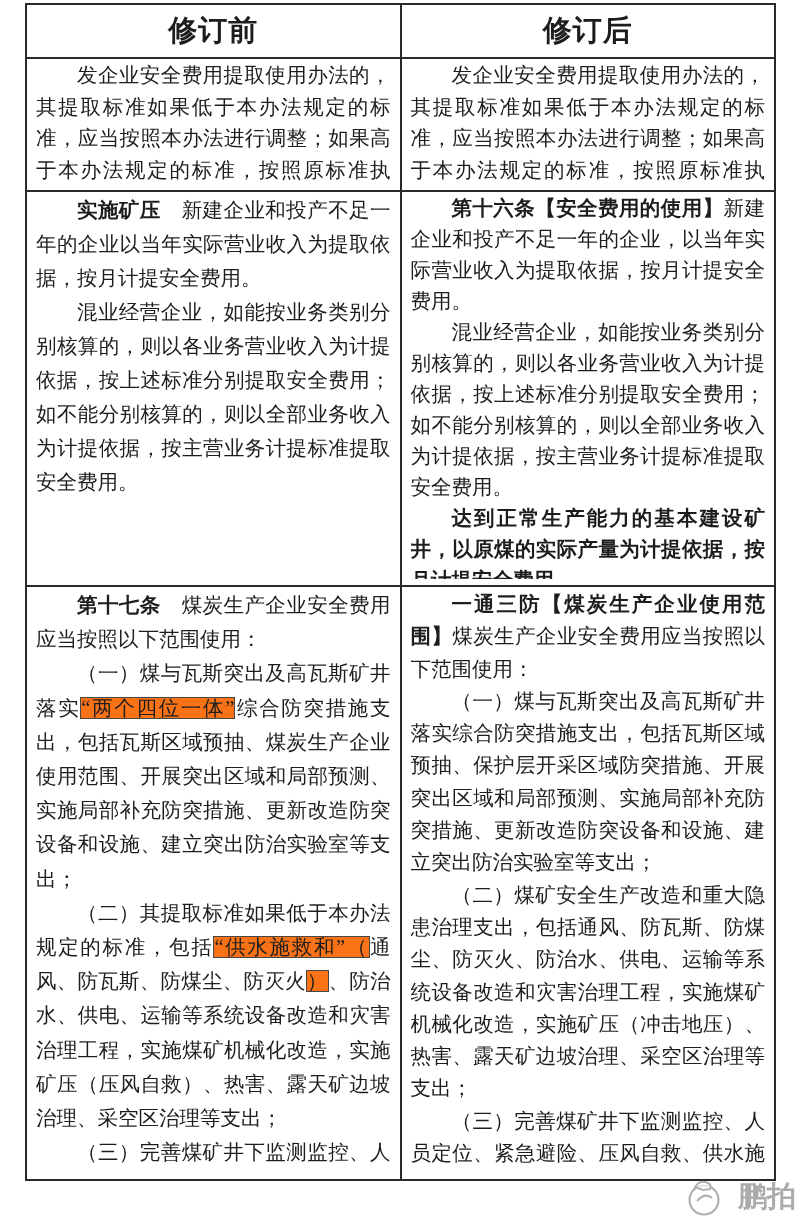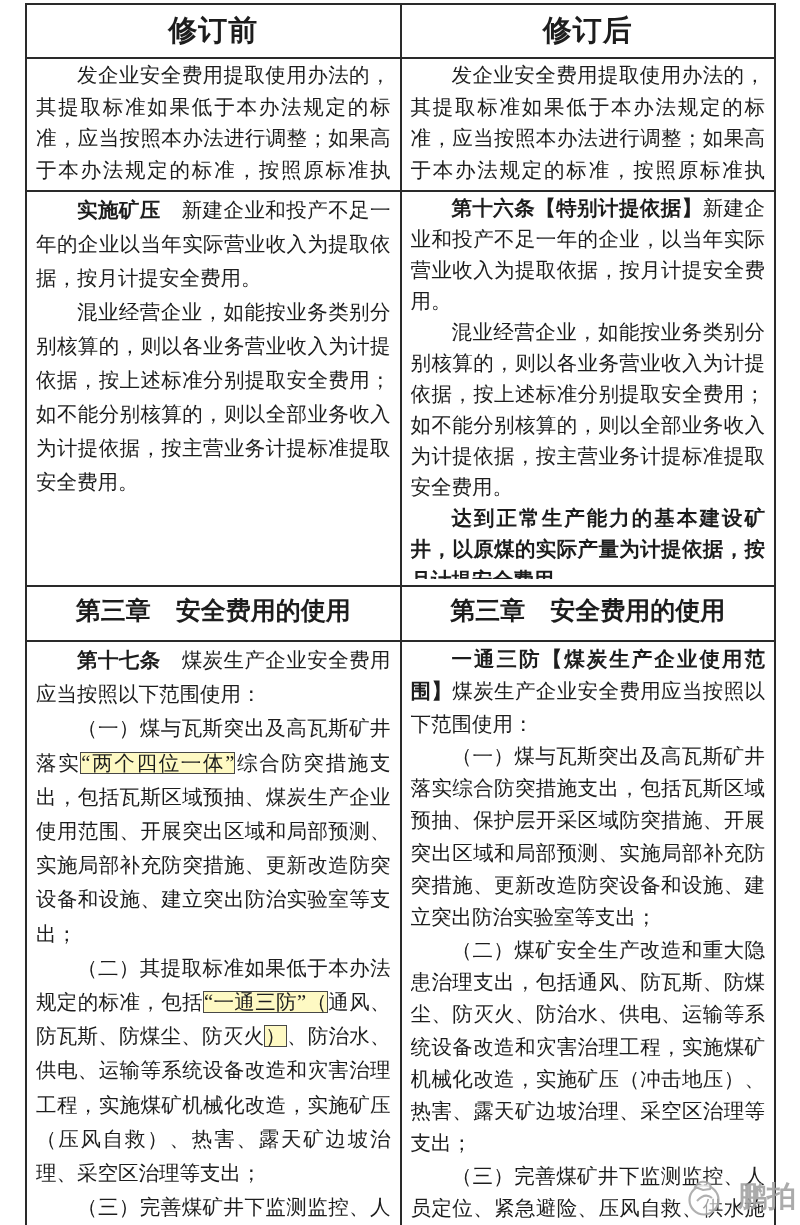--- a/index.html
+++ b/index.html
@@ -21,21 +21,21 @@
     font-size:29px;font-weight:bold;letter-spacing:1px;padding:0;
   }
   .cellbox{overflow:hidden;}
   .cellbox p{
     margin:0;text-indent:2em;
     font-size:20.5px;
     text-align:justify;text-justify:inter-ideograph;
   }
   .b{font-weight:bold;}
   .hl{
-    background:#fef9c3;
+    background:#f97316;
     outline:1.5px solid #474747;
     outline-offset:-1px;
     padding:0 1px;
   }
   
   tr[data-name="row-continuation-clause"] .cellbox{height:124px;line-height:31.5px;}
   tr[data-name="row-article-16"] .cellbox{height:386px;}
   tr[data-name="row-article-16"] td:nth-child(1) .cellbox{line-height:34px;}
   tr[data-name="row-article-16"] td:nth-child(2) .cellbox{line-height:31px;}
   tr[data-name="row-chapter-3"] .cellbox{height:46px;}
@@ -80,44 +80,32 @@
         </tr>
         <tr data-name="row-article-16">
           <td data-name="row-article-16-before-cell" class="body">
             <div class="cellbox" data-name="cell-content">
               <p data-name="paragraph"><span class="b" data-name="bold-text-run">实施矿压</span><span data-name="text-run">　新建企业和投产不足一年的企业以当年实际营业收入为提取依据，按月计提安全费用。</span></p>
               <p data-name="paragraph"><span data-name="text-run">混业经营企业，如能按业务类别分别核算的，则以各业务营业收入为计提依据，按上述标准分别提取安全费用；如不能分别核算的，则以全部业务收入为计提依据，按主营业务计提标准提取安全费用。</span></p>
             </div>
           </td>
           <td data-name="row-article-16-after-cell" class="body">
             <div class="cellbox" data-name="cell-content">
-              <p data-name="paragraph"><span class="b" data-name="bold-text-run">第十六条【特别计提依据】</span><span data-name="text-run">新建企业和投产不足一年的企业，以当年实际营业收入为提取依据，按月计提安全费用。</span></p>
+              <p data-name="paragraph"><span class="b" data-name="bold-text-run">第十六条【安全费用的使用】</span><span data-name="text-run">新建企业和投产不足一年的企业，以当年实际营业收入为提取依据，按月计提安全费用。</span></p>
               <p data-name="paragraph"><span data-name="text-run">混业经营企业，如能按业务类别分别核算的，则以各业务营业收入为计提依据，按上述标准分别提取安全费用；如不能分别核算的，则以全部业务收入为计提依据，按主营业务计提标准提取安全费用。</span></p>
               <p data-name="paragraph"><span class="b" data-name="bold-text-run">达到正常生产能力的基本建设矿井，以原煤的实际产量为计提依据，按月计提安全费用。</span></p>
-            </div>
-          </td>
-        </tr>
-        <tr data-name="row-chapter-3">
-          <td data-name="row-chapter-3-before-cell" class="chapter">
-            <div class="cellbox" data-name="cell-content">
-              <p data-name="chapter-heading"><span class="b" data-name="bold-text-run">第三章　安全费用的使用</span></p>
-            </div>
-          </td>
-          <td data-name="row-chapter-3-after-cell" class="chapter">
-            <div class="cellbox" data-name="cell-content">
-              <p data-name="chapter-heading"><span class="b" data-name="bold-text-run">第三章　安全费用的使用</span></p>
             </div>
           </td>
         </tr>
         <tr data-name="row-article-17">
           <td data-name="row-article-17-before-cell" class="body">
             <div class="cellbox" data-name="cell-content">
               <p data-name="paragraph"><span class="b" data-name="bold-text-run">第十七条</span><span data-name="text-run">　煤炭生产企业安全费用应当按照以下范围使用：</span></p>
               <p data-name="paragraph"><span data-name="text-run">（一）煤与瓦斯突出及高瓦斯矿井落实</span><span class="hl" data-name="revision-highlight">“两个四位一体”</span><span data-name="text-run">综合防突措施支出，包括瓦斯区域预抽、煤炭生产企业使用范围、开展突出区域和局部预测、实施局部补充防突措施、更新改造防突设备和设施、建立突出防治实验室等支出；</span></p>
-              <p data-name="paragraph"><span data-name="text-run">（二）其提取标准如果低于本办法规定的标准，包括</span><span class="hl" data-name="revision-highlight">“一通三防”（</span><span data-name="text-run">通风、防瓦斯、防煤尘、防灭火</span><span class="hl" data-name="revision-highlight">）</span><span data-name="text-run">、防治水、供电、运输等系统设备改造和灾害治理工程，实施煤矿机械化改造，实施矿压（压风自救）、热害、露天矿边坡治理、采空区治理等支出；</span></p>
+              <p data-name="paragraph"><span data-name="text-run">（二）其提取标准如果低于本办法规定的标准，包括</span><span class="hl" data-name="revision-highlight">“供水施救和”（</span><span data-name="text-run">通风、防瓦斯、防煤尘、防灭火</span><span class="hl" data-name="revision-highlight">）</span><span data-name="text-run">、防治水、供电、运输等系统设备改造和灾害治理工程，实施煤矿机械化改造，实施矿压（压风自救）、热害、露天矿边坡治理、采空区治理等支出；</span></p>
               <p data-name="paragraph"><span data-name="text-run">（三）完善煤矿井下监测监控、人员定位、紧急避险、压风自救、供水施救和</span></p>
             </div>
           </td>
           <td data-name="row-article-17-after-cell" class="body">
             <div class="cellbox" data-name="cell-content">
               <p data-name="paragraph"><span class="b" data-name="bold-text-run">一通三防【煤炭生产企业使用范围】</span><span data-name="text-run">煤炭生产企业安全费用应当按照以下范围使用：</span></p>
               <p data-name="paragraph"><span data-name="text-run">（一）煤与瓦斯突出及高瓦斯矿井落实综合防突措施支出，包括瓦斯区域预抽、保护层开采区域防突措施、开展突出区域和局部预测、实施局部补充防突措施、更新改造防突设备和设施、建立突出防治实验室等支出；</span></p>
               <p data-name="paragraph"><span data-name="text-run">（二）煤矿安全生产改造和重大隐患治理支出，包括通风、防瓦斯、防煤尘、防灭火、防治水、供电、运输等系统设备改造和灾害治理工程，实施煤矿机械化改造，实施矿压（冲击地压）、热害、露天矿边坡治理、采空区治理等支出；</span></p>
               <p data-name="paragraph"><span data-name="text-run">（三）完善煤矿井下监测监控、人员定位、紧急避险、压风自救、供水施救和</span></p>
             </div>

